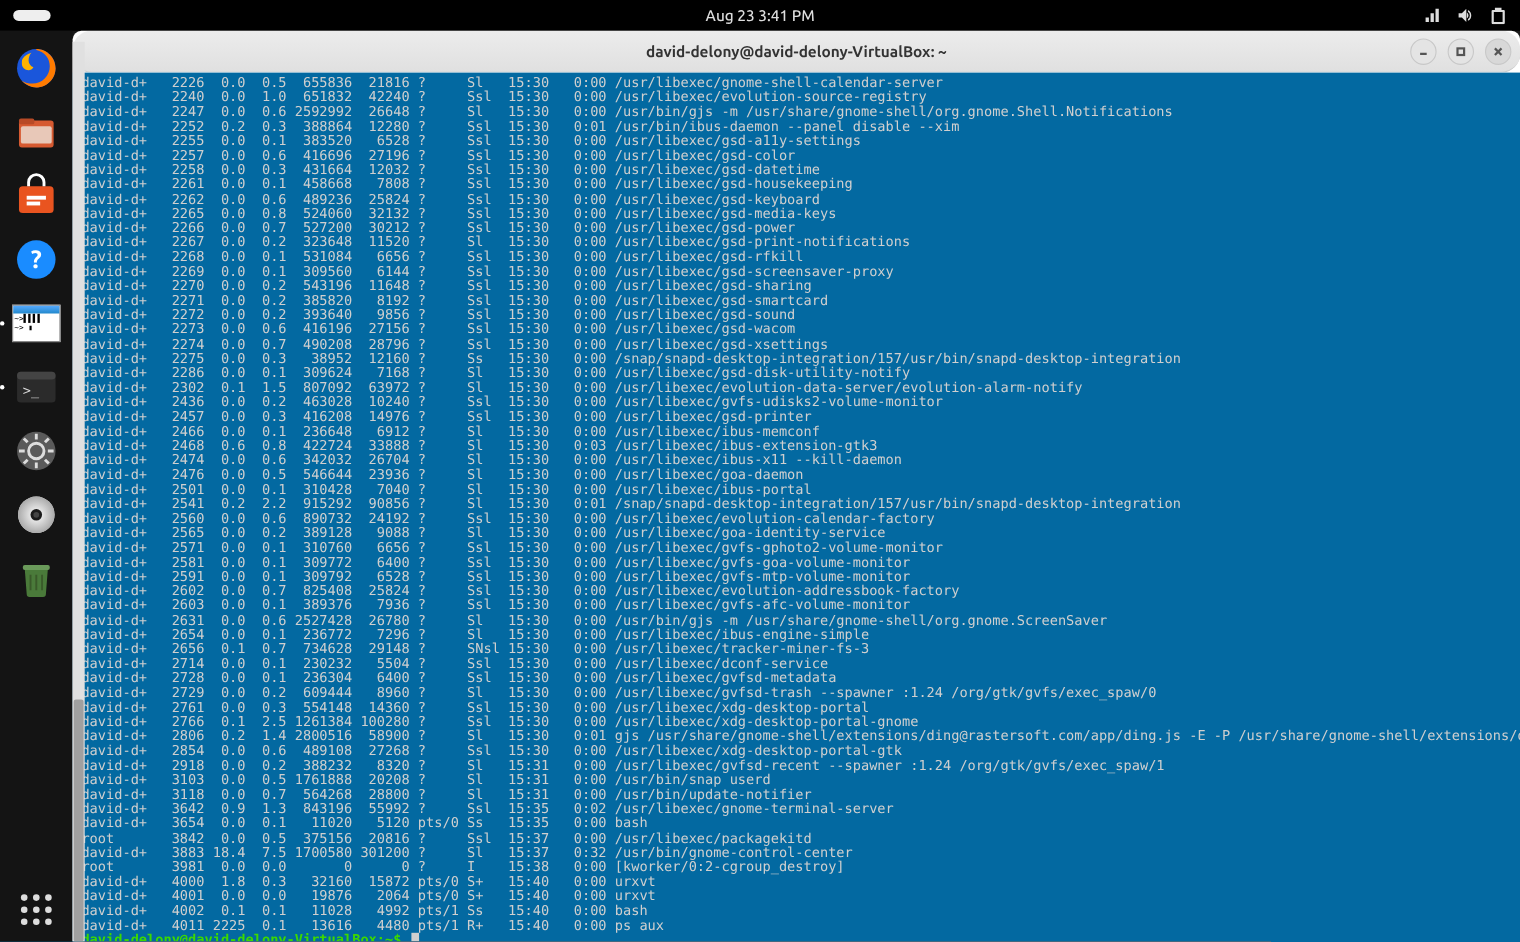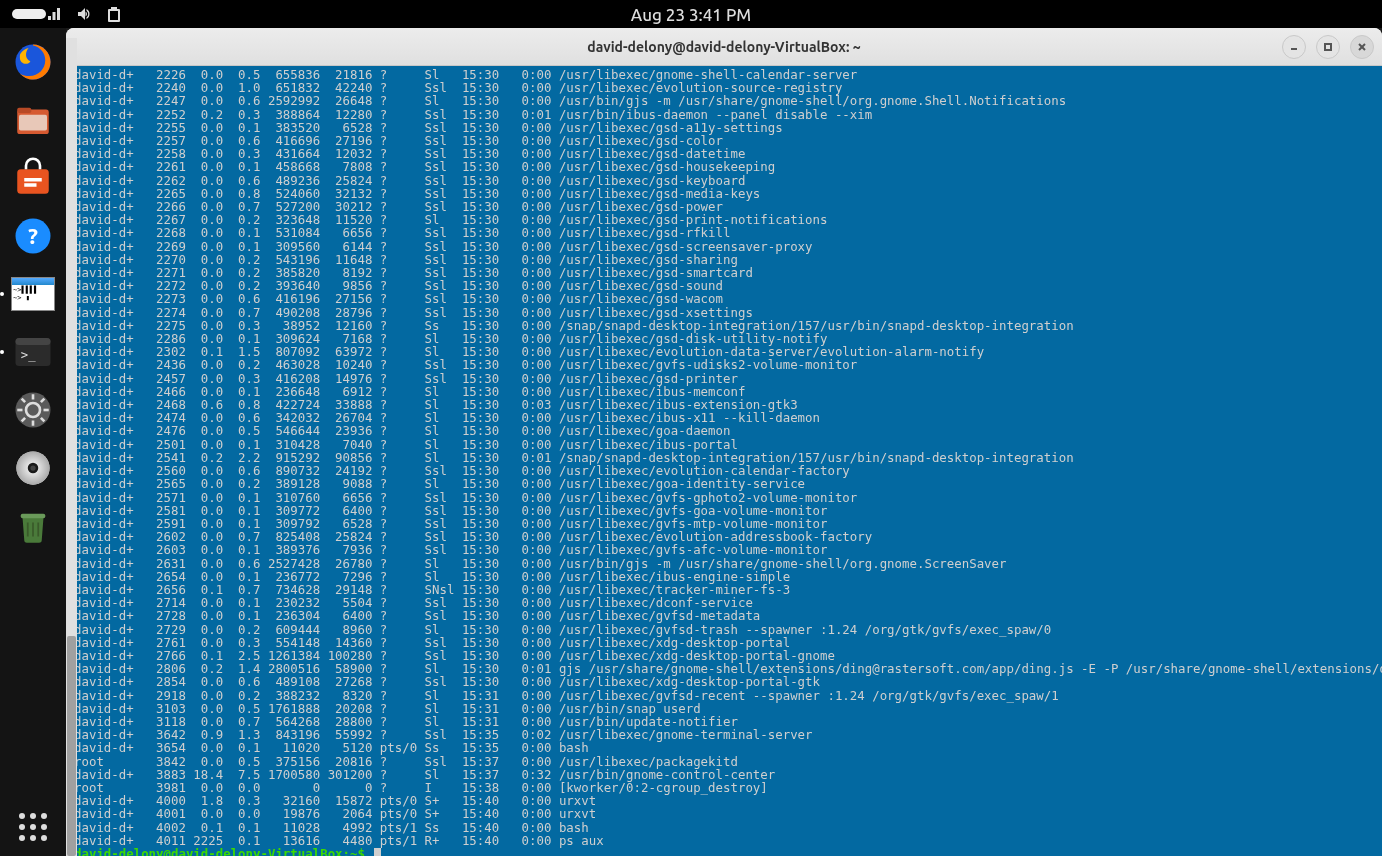--- a/index.html
+++ b/index.html
@@ -10,23 +10,23 @@
       font-family: "Ubuntu", "Segoe UI", sans-serif;
       overflow: hidden;
       position: relative;
     }
     .topbar {
       height: 28px;
       background: #000;
       color: #ddd;
       display: flex;
       align-items: center;
-      justify-content: flex-start;
+      justify-content: space-between;
       padding: 0 12px;
-      font-size: 17px;
+      font-size: 14px;
     }
     .topbar .pill {
       display: flex;
       align-items: center;
       gap: 4px;
     }
     .pill-shape {
       width: 34px; height: 10px; background: #eee; border-radius: 6px;
     }
     .topbar .center { position: absolute; left: 50%; transform: translateX(-50%); font-weight: 500;}
@@ -90,20 +90,21 @@
       height: 38px;
       background: linear-gradient(#ececec,#e0e0e0);
       border-bottom: 1px solid #c8c8c8;
       display: flex;
       align-items: center;
       justify-content: center;
       position: relative;
       font-size: 14px;
       color: #333;
       font-weight: 600;
+      border-radius: 17px;
     }
     .win-controls {
       position: absolute;
       right: 8px;
       display: flex;
       gap: 10px;
     }
     .win-btn {
       width: 24px; height: 24px;
       border-radius: 50%;

